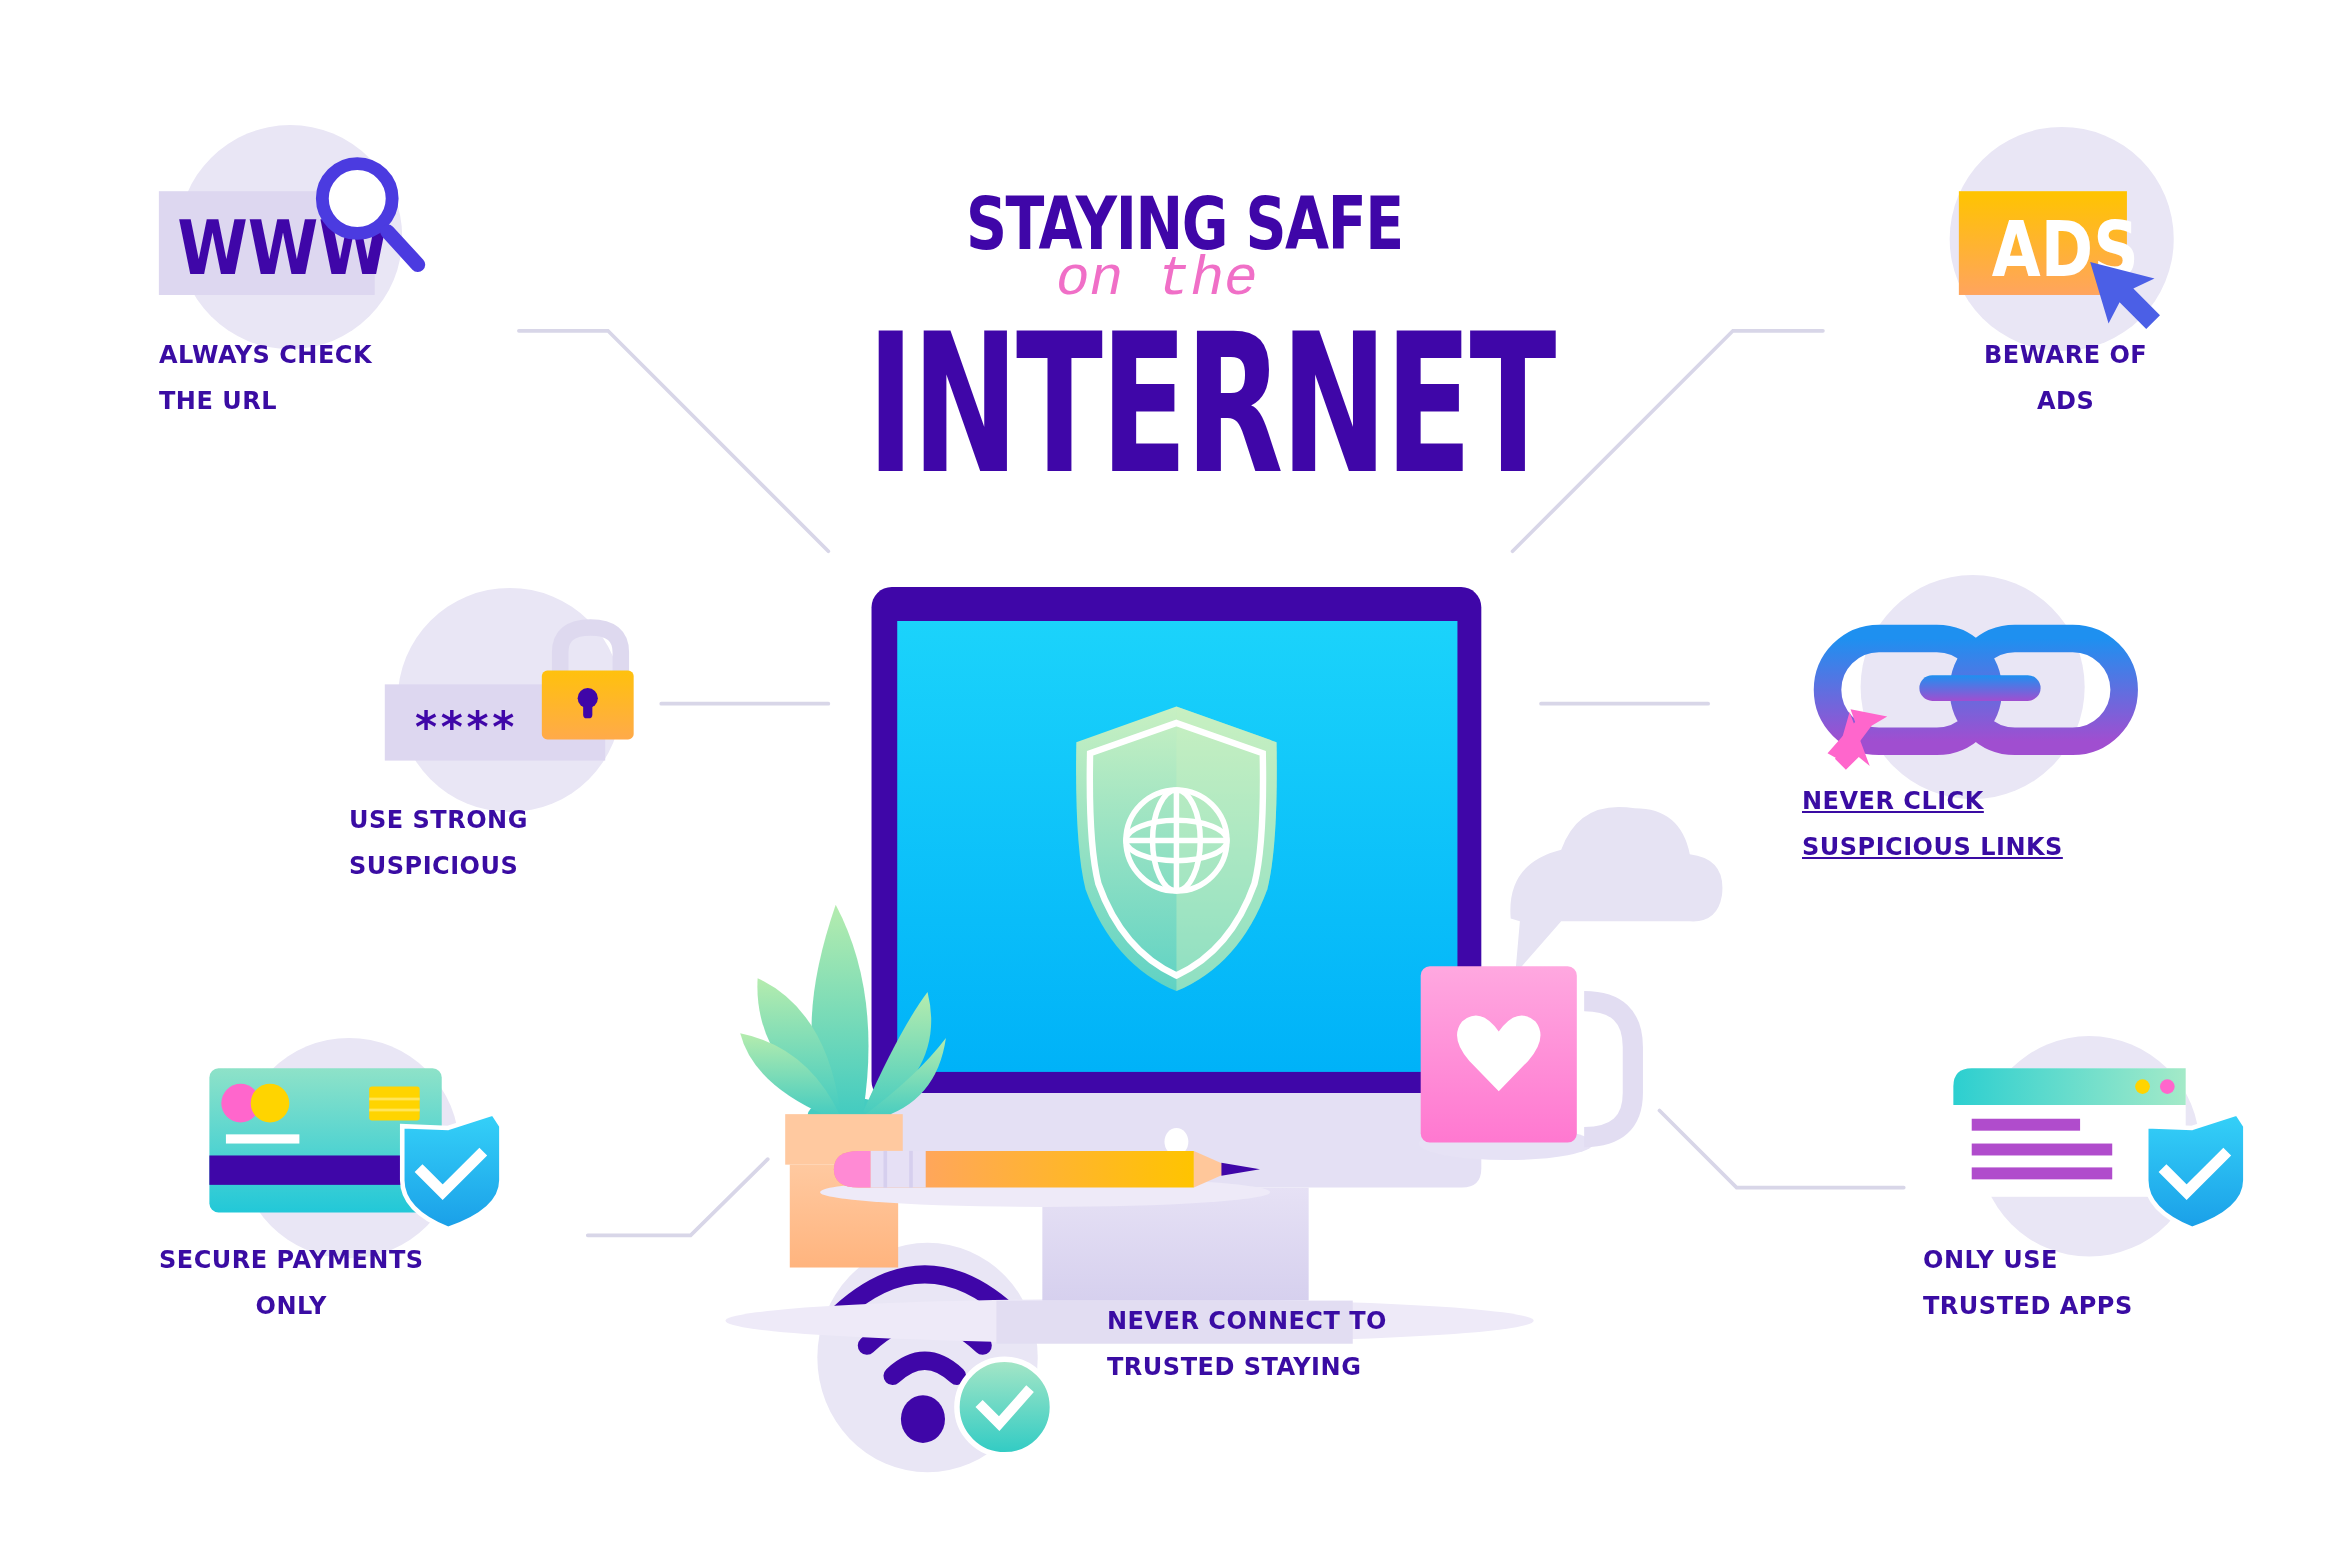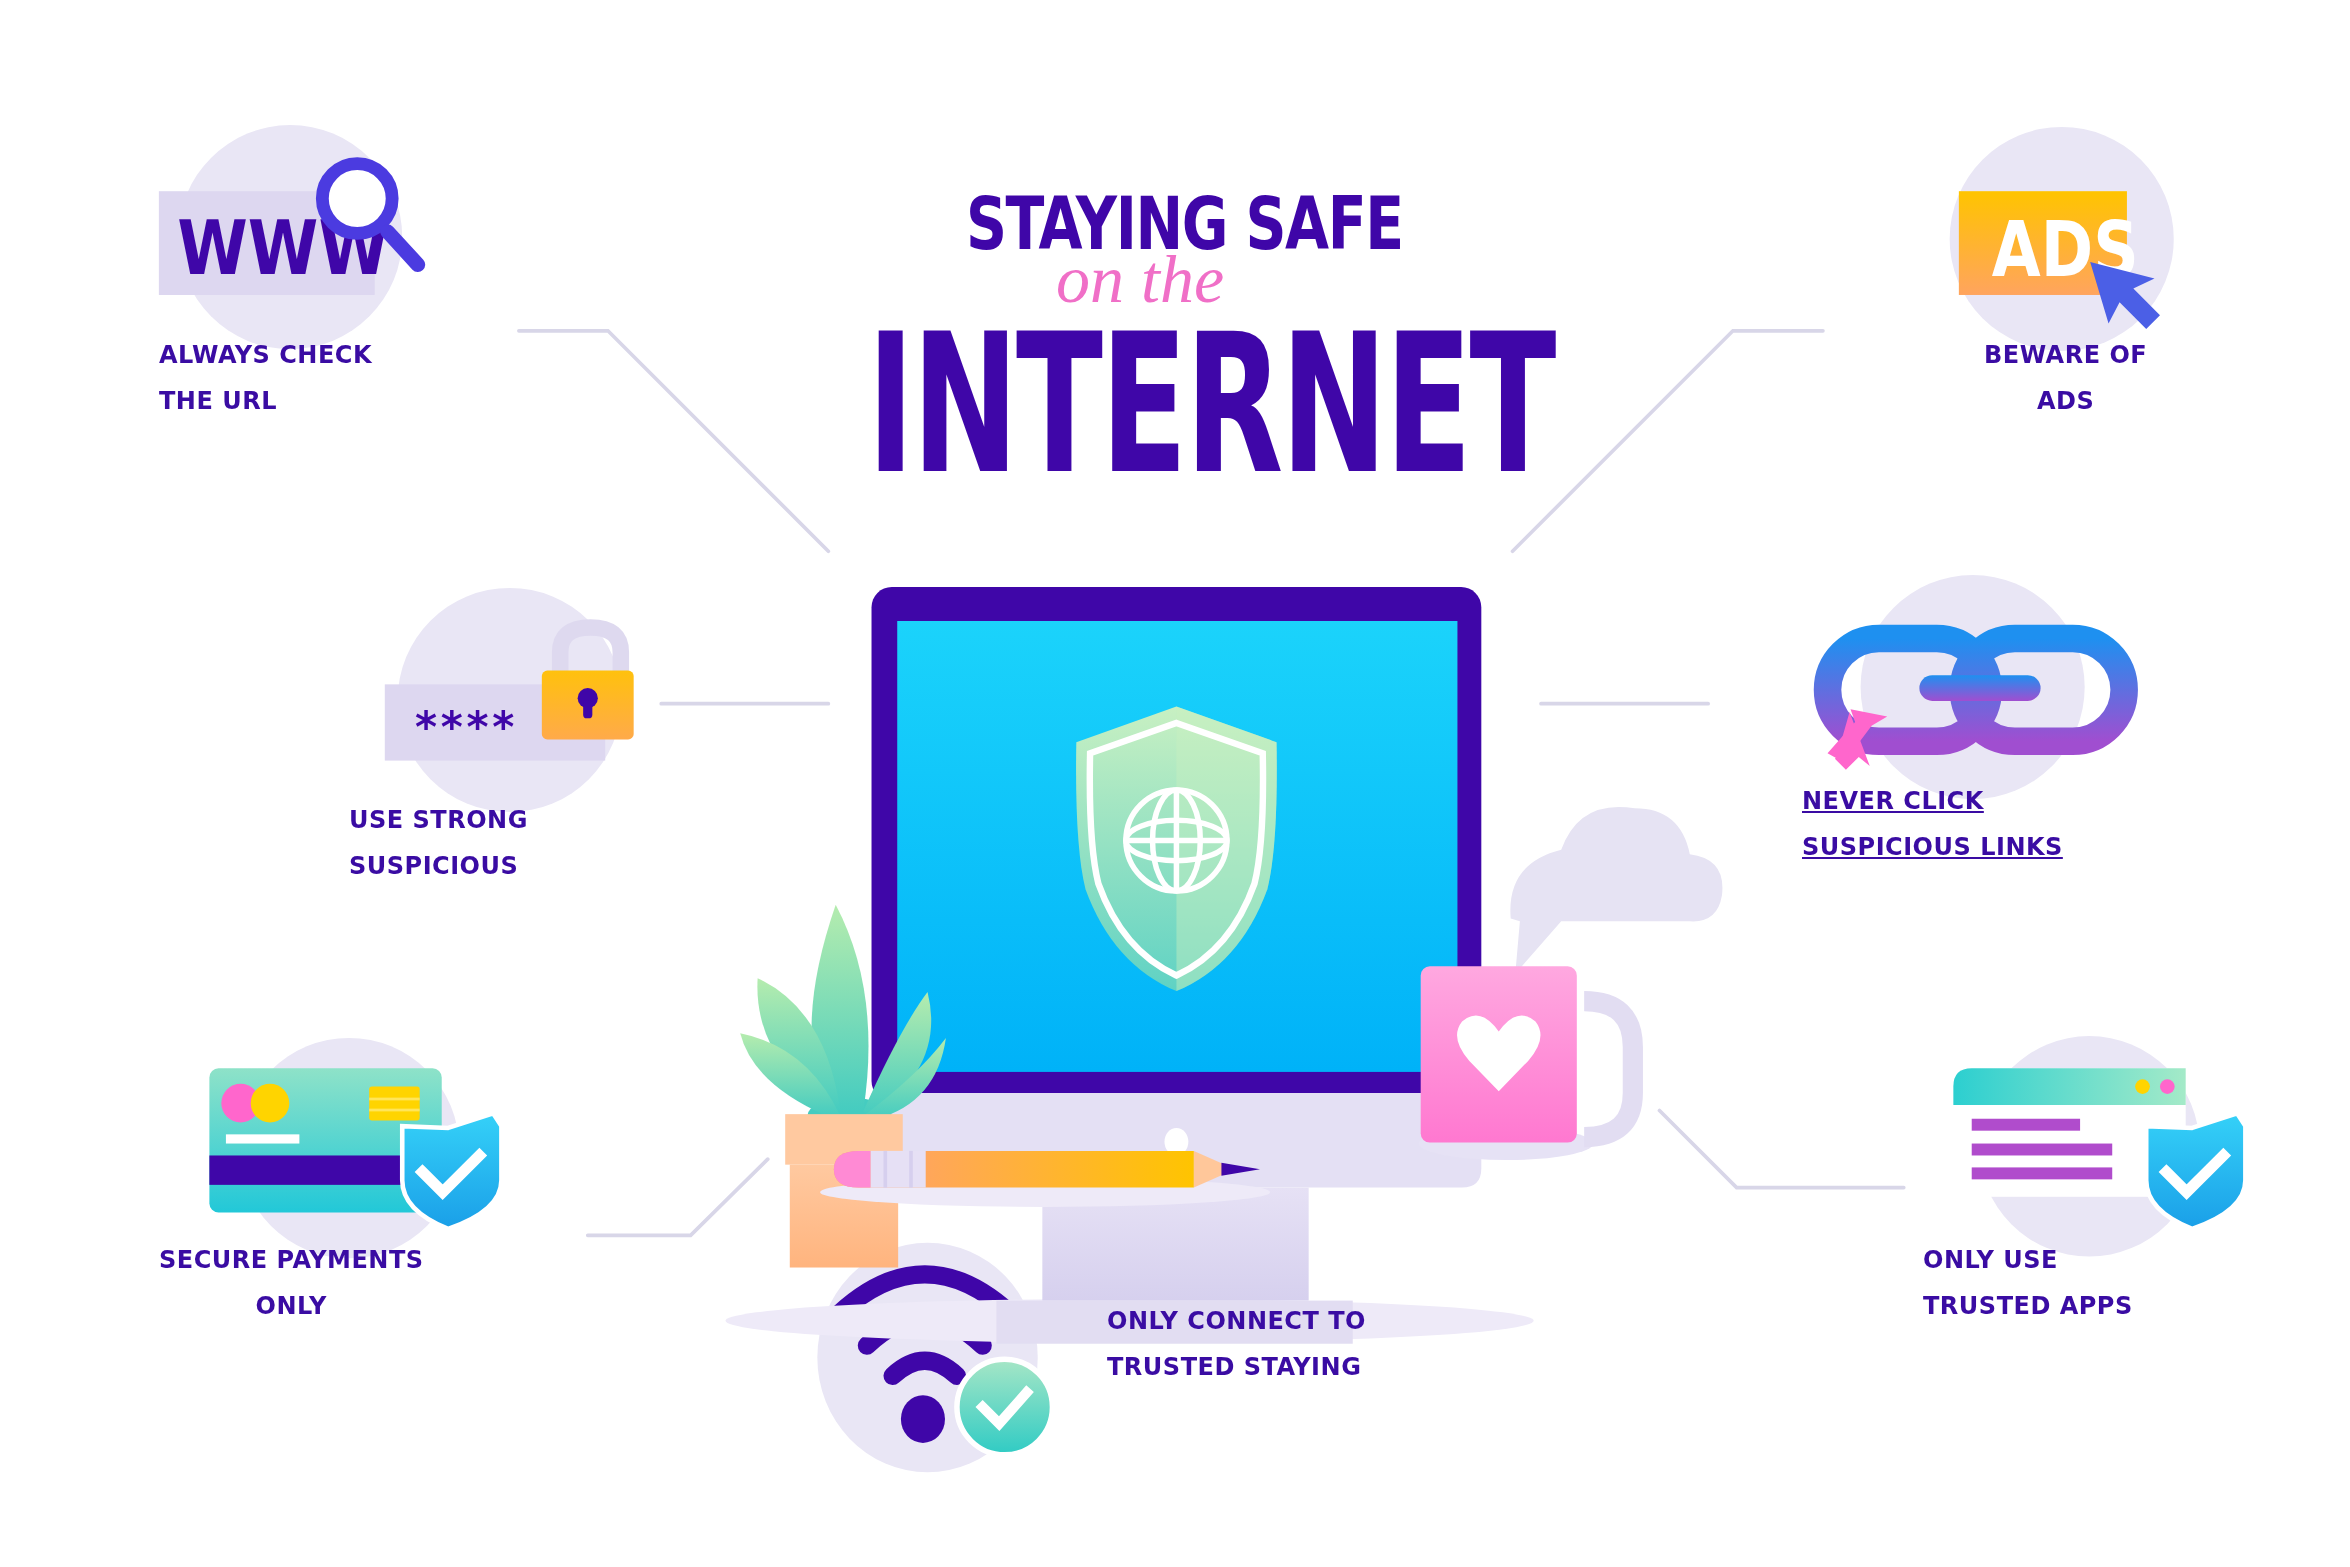--- a/index.html
+++ b/index.html
@@ -1,20 +1,20 @@
 <!DOCTYPE html>
 <html style="font-size:14.7px"><head>
 <meta charset="utf-8">
 <style>
   html, body { margin:0; padding:0; background:#ffffff; }
   body { width:2351px; height:1568px; position:relative; overflow:hidden; font-family:"DejaVu Sans", sans-serif; }
   .tip-label { position:absolute; color:#3a0ca3; font-family:"DejaVu Sans", sans-serif; font-weight:bold; font-size:24px; line-height:46px; letter-spacing:0.5px; white-space:nowrap; }
   .tip-label span { display:block; }
   .title-top { position:absolute; left:966px; top:182px; width:422px; text-align:center; color:#3f06a8; font-family:"DejaVu Sans", sans-serif; font-weight:bold; font-size:73px; line-height:83px; letter-spacing:-1.8px; transform:scaleX(0.78); transform-origin:left top; white-space:nowrap; }
-  .title-script { position:absolute; left:1056px; top:241px; color:#f06fc7; font-family:Liberation Serif, serif; font-style:italic; font-size:68px; line-height:77px; white-space:nowrap; }
+  .title-script { position:absolute; left:1056px; top:241px; color:#f06fc7; font-family:Liberation Mono, monospace; font-style:italic; font-size:56px; line-height:77px; white-space:nowrap; }
   .title-main { position:absolute; left:867px; top:308px; color:#3f06a8; font-family:"DejaVu Sans", sans-serif; font-weight:bold; font-size:193px; line-height:193px; letter-spacing:-3.7px; transform:scaleX(0.66); transform-origin:left top; white-space:nowrap; }
   svg.layer { position:absolute; left:0; top:0; }
 </style>
 </head>
 <body>
 
 <div class="title-top">STAYING SAFE</div>
 <div class="title-script">on the</div>
 <div class="title-main">INTERNET</div>
 
@@ -235,16 +235,16 @@
 </div>
 <div class="tip-label" style="left:159px; top:1237px;text-align:center;">
   <span>SECURE PAYMENTS</span>
   <span>ONLY</span>
 </div>
 <div class="tip-label" style="left:1923px; top:1237px;">
   <span>ONLY USE</span>
   <span>TRUSTED APPS</span>
 </div>
 <div class="tip-label" style="left:1107px; top:1298px;">
-  <span>ONLY CONNECT TO</span>
+  <span>NEVER CONNECT TO</span>
   <span>TRUSTED STAYING</span>
 </div>
 
 
 </body></html>

